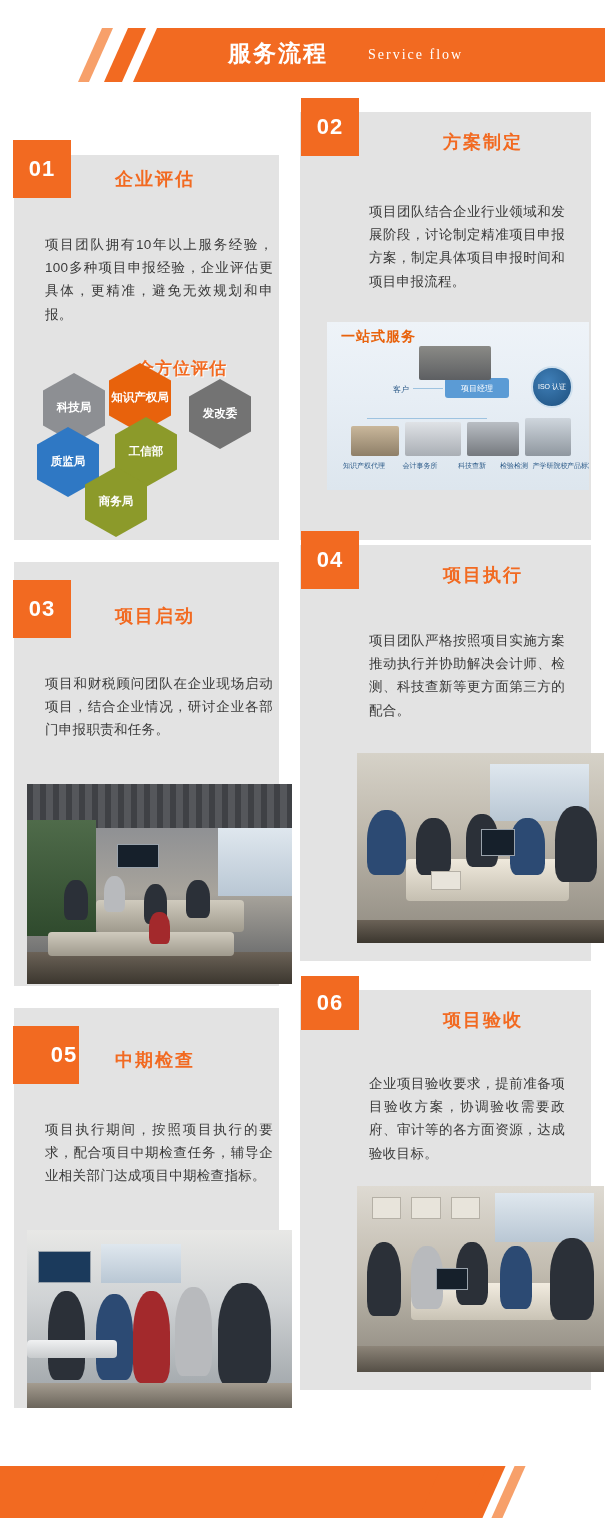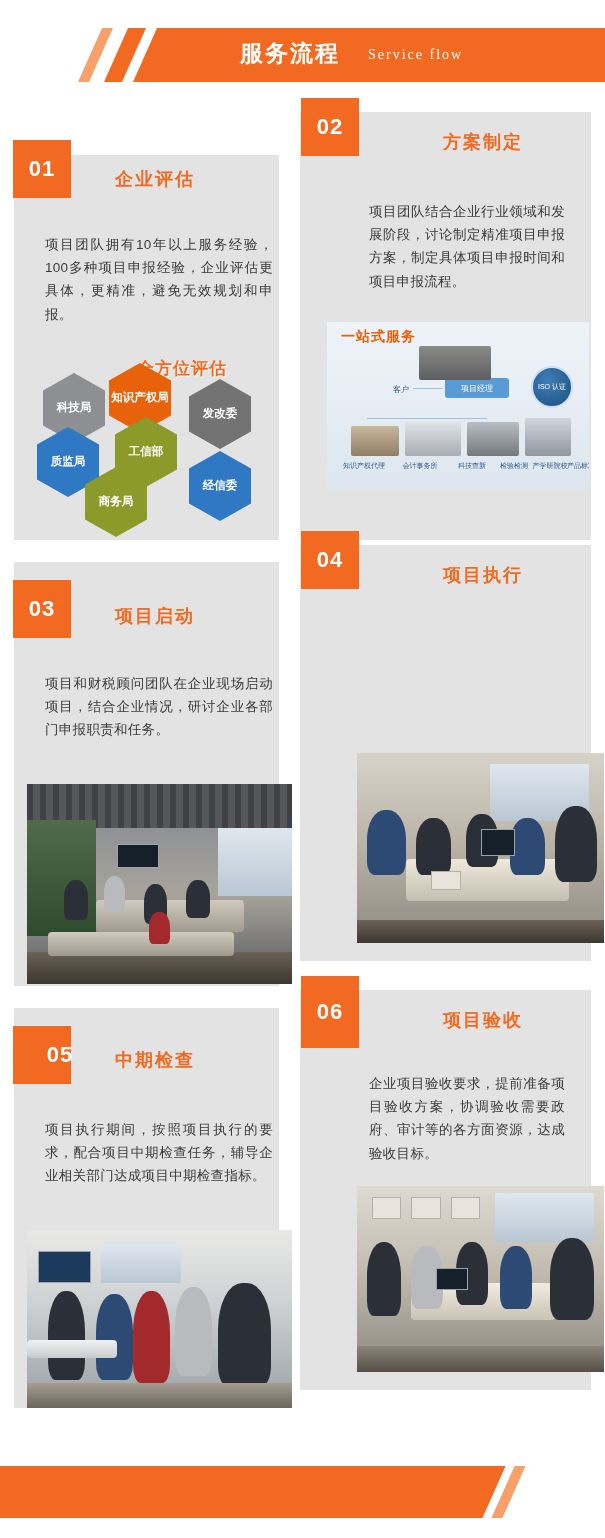--- a/index.html
+++ b/index.html
@@ -46,21 +46,20 @@
     background: #f7a06a;
     transform: skewX(-24deg);
   }
   .header-title {
     position: absolute;
     left: 228px; top: 38px;
     color: #ffffff;
     font-size: 23px;
     font-weight: bold;
     letter-spacing: 2px;
-    margin-left: 12px;
   }
   .header-sub {
     position: absolute;
     left: 368px; top: 47px;
     color: #ffffff;
     font-size: 14px;
     letter-spacing: 2px;
     font-family: "Liberation Serif", serif;
   }
 
@@ -276,21 +275,20 @@
     <div class="card-body" style="left:18px; top:78px; width:228px;">项目团队拥有10年以上服务经验，100多种项目申报经验，企业评估更具体，更精准，避免无效规划和申报。</div>
 
     <div class="hexwrap" style="left:10px; top:200px; width:250px; height:175px;">
       <div class="allround-title" style="left:100px; top:2px;">全方位评估</div>
       <div class="hex" style="left:72px; top:8px; background:#e8620c;">知识产权局</div>
       <div class="hex" style="left:6px; top:18px; background:#8d8f93;">科技局</div>
       <div class="hex" style="left:152px; top:24px; background:#737373;">发改委</div>
       <div class="hex" style="left:0px; top:72px; background:#2f78c4;">质监局</div>
       <div class="hex" style="left:78px; top:62px; background:#8c9a2a;">工信部</div>
       <div class="hex" style="left:48px; top:112px; background:#8c9a2a;">商务局</div>
-      <div class="hex" style="left:152px; top:96px; background:#2f78c4;">经信委</div>
     </div>
   </div>
 </div>
 
 <div class="card" style="left:300px; top:112px; width:291px; height:428px;">
   <div class="card-inner">
     <div class="num-badge" style="left:-12px; top:-14px; width:58px; height:58px;">02</div>
     <div class="card-title" style="left:130px; top:18px;">方案制定</div>
     <div class="card-body" style="left:56px; top:88px; width:196px;">项目团队结合企业行业领域和发展阶段，讨论制定精准项目申报方案，制定具体项目申报时间和项目申报流程。</div>
 
@@ -341,59 +339,60 @@
       <div class="ph-person" style="left:60%; top:48%; width:9%; height:19%;"></div>
       <div class="ph-screen" style="left:34%; top:30%; width:16%; height:12%;"></div>
     </div>
   </div>
 </div>
 
 <div class="card" style="left:300px; top:545px; width:291px; height:416px;">
   <div class="card-inner">
     <div class="num-badge" style="left:-12px; top:-14px; width:58px; height:58px;">04</div>
     <div class="card-title" style="left:130px; top:18px;">项目执行</div>
+    <div class="card-body" style="left:56px; top:84px; width:196px;">项目团队严格按照项目实施方案推动执行并协助解决会计师、检测、科技查新等更方面第三方的配合。</div>
 
     <div class="photo ph-room" style="left:44px; top:208px; width:247px; height:190px; background:linear-gradient(#d6d2c8 0%,#bfb9ad 40%,#8f8a80 100%);">
       <div class="ph-win" style="left:54%; top:6%; width:40%; height:30%;"></div>
       <div class="ph-table" style="left:20%; top:56%; width:66%; height:22%; background:linear-gradient(#efe9dc,#c5bfb1);"></div>
       <div class="ph-person blue" style="left:4%; top:30%; width:16%; height:34%;"></div>
       <div class="ph-person" style="left:24%; top:34%; width:14%; height:30%;"></div>
       <div class="ph-person" style="left:44%; top:32%; width:13%; height:28%;"></div>
       <div class="ph-person blue" style="left:62%; top:34%; width:14%; height:30%;"></div>
       <div class="ph-person" style="left:80%; top:28%; width:17%; height:40%;"></div>
       <div class="ph-screen" style="left:50%; top:40%; width:14%; height:14%;"></div>
       <div class="ph-frame" style="left:30%; top:62%; width:12%; height:10%;"></div>
       <div class="ph-floor" style="height:12%;"></div>
     </div>
   </div>
 </div>
 
 <div class="card" style="left:14px; top:1008px; width:265px; height:400px;">
   <div class="card-inner">
-    <div class="num-badge" style="left:-14px; top:18px; width:58px; height:58px;padding-left:36px;">05</div>
+    <div class="num-badge" style="left:-14px; top:18px; width:66px; height:58px;padding-left:36px;">05</div>
     <div class="card-title" style="left:88px; top:40px;">中期检查</div>
     <div class="card-body" style="left:18px; top:110px; width:228px;">项目执行期间，按照项目执行的要求，配合项目中期检查任务，辅导企业相关部门达成项目中期检查指标。</div>
 
     <div class="photo" style="left:0px; top:222px; width:265px; height:178px; background:linear-gradient(#e8e8e6 0%,#cfd2d4 40%,#9aa0a4 100%);">
       <div class="ph-screen" style="left:4%; top:12%; width:20%; height:18%; background:#1b3a5c;"></div>
       <div class="ph-win" style="left:28%; top:8%; width:30%; height:22%;"></div>
       <div class="ph-person" style="left:8%; top:34%; width:14%; height:50%;"></div>
       <div class="ph-person blue" style="left:26%; top:36%; width:14%; height:48%;"></div>
       <div class="ph-person red" style="left:40%; top:34%; width:14%; height:52%;"></div>
       <div class="ph-person light" style="left:56%; top:32%; width:14%; height:50%;"></div>
       <div class="ph-person" style="left:72%; top:30%; width:20%; height:58%;"></div>
       <div class="ph-table" style="left:0%; top:62%; width:34%; height:10%; background:linear-gradient(#f0f1f2,#c8cbcd);"></div>
       <div class="ph-floor" style="height:14%; background:linear-gradient(#a49c90,#6b655b);"></div>
     </div>
   </div>
 </div>
 
 <div class="card" style="left:300px; top:990px; width:291px; height:400px;">
   <div class="card-inner">
-    <div class="num-badge" style="left:-12px; top:-14px; width:58px; height:72px;">06</div>
+    <div class="num-badge" style="left:-12px; top:-14px; width:58px; height:54px;">06</div>
     <div class="card-title" style="left:130px; top:18px;">项目验收</div>
     <div class="card-body" style="left:56px; top:82px; width:196px;">企业项目验收要求，提前准备项目验收方案，协调验收需要政府、审计等的各方面资源，达成验收目标。</div>
 
     <div class="photo" style="left:44px; top:196px; width:247px; height:186px; background:linear-gradient(#dedad2 0%,#c2bcb0 45%,#8d887e 100%);">
       <div class="ph-frame" style="left:6%; top:6%; width:12%; height:12%;"></div>
       <div class="ph-frame" style="left:22%; top:6%; width:12%; height:12%;"></div>
       <div class="ph-frame" style="left:38%; top:6%; width:12%; height:12%;"></div>
       <div class="ph-win" style="left:56%; top:4%; width:40%; height:26%;"></div>
       <div class="ph-table" style="left:22%; top:52%; width:58%; height:20%; background:linear-gradient(#f2ece0,#c9c3b5);"></div>
       <div class="ph-person" style="left:4%; top:30%; width:14%; height:40%;"></div>

